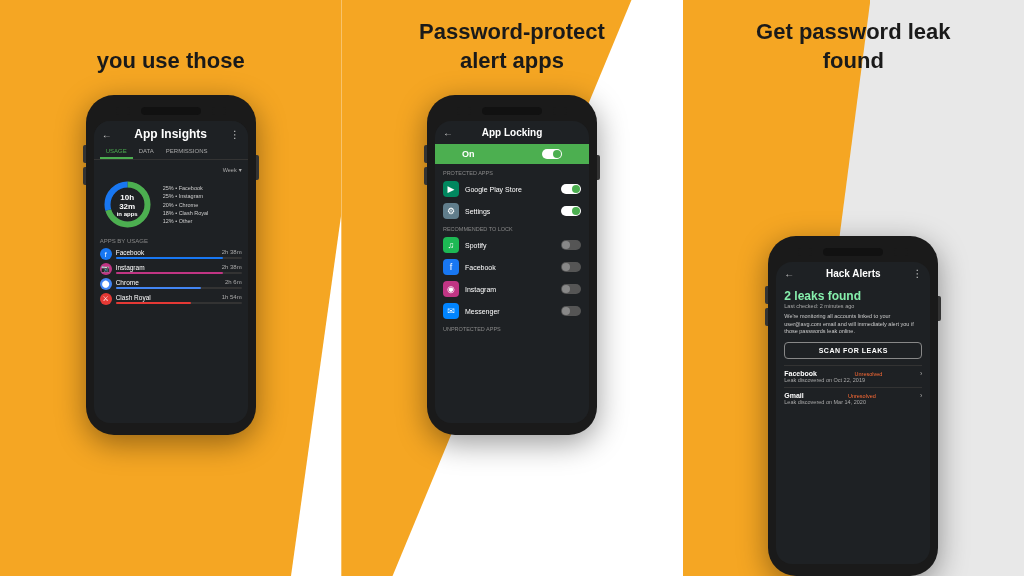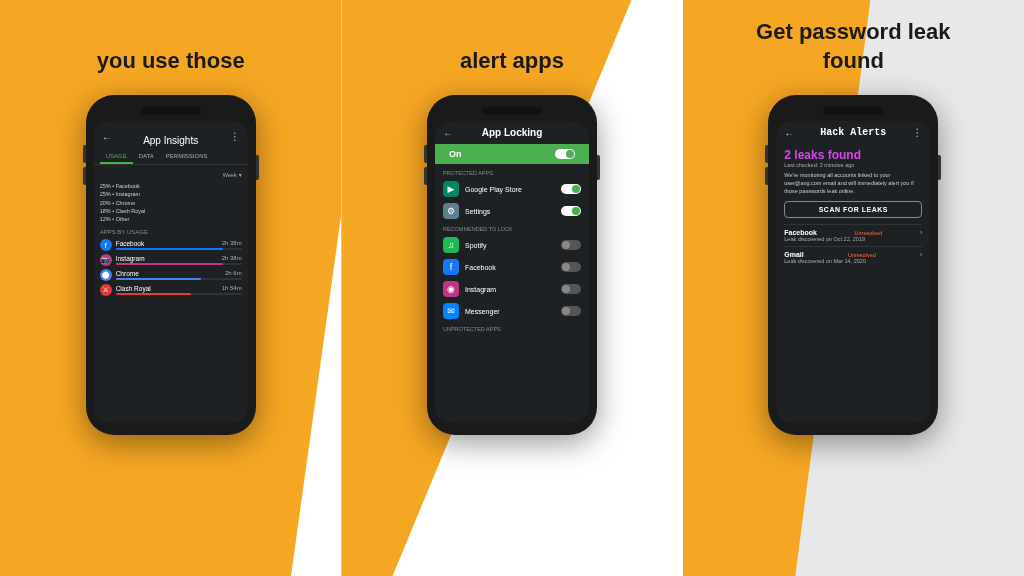--- a/index.html
+++ b/index.html
@@ -17,21 +17,21 @@
       display: flex;
       flex-direction: column;
       align-items: center;
       position: relative;
       overflow: hidden;
     }
 
     
     .panel-1 { background: #f5a623; }
     .panel-2 { background: #f5a623; }
-    .panel-3 { background: #e8e8e8; }
+    .panel-3 { background: #e8e8e8; justify-content: space-between; }
 
     
     .panel-1::after {
       content: '';
       position: absolute;
       bottom: 0;
       right: -30px;
       width: 0;
       height: 0;
       border-left: 80px solid #f5a623;
@@ -140,21 +140,21 @@
 
     
     .screen1 { font-size: 7px; color: #fff; }
     .s1-header {
       display: flex;
       align-items: center;
       justify-content: space-between;
       padding: 6px 8px 4px;
       background: #1e2124;
     }
-    .s1-title { font-size: 10px; font-weight: normal; margin-top: 8px; }
+    .s1-title { font-size: 12px; font-weight: bold; }
     .s1-tabs {
       display: flex;
       border-bottom: 1px solid #333;
       padding: 0 6px;
     }
     .s1-tab {
       font-size: 6px;
       padding: 3px 6px;
       color: #aaa;
     }
@@ -227,21 +227,21 @@
       align-items: center;
       justify-content: space-between;
       padding: 6px 8px 4px;
     }
     .s2-title { font-size: 10px; font-weight: bold; }
     .s2-on-row {
       background: #4caf50;
       display: flex;
       align-items: center;
       justify-content: space-between;
-      padding: 5px 14px;
+      padding: 5px 27px;
       margin: 2px 0;
     }
     .s2-on-label { font-size: 9px; font-weight: bold; color: #fff; }
     .toggle-on {
       width: 20px;
       height: 10px;
       background: #fff;
       border-radius: 5px;
       position: relative;
     }
@@ -292,23 +292,23 @@
     .s2-app-name { font-size: 7px; flex: 1; }
 
     
     .screen3 { font-size: 7px; color: #fff; }
     .s3-header {
       display: flex;
       align-items: center;
       justify-content: space-between;
       padding: 6px 8px 4px;
     }
-    .s3-title { font-size: 10px; font-weight: bold; font-family: Liberation Mono, monospace; }
+    .s3-title { font-size: 10px; font-weight: bold; }
     .s3-alert { padding: 6px 8px 4px; }
-    .s3-leaks { font-size: 12px; font-weight: bold; color: #d946ef; }
+    .s3-leaks { font-size: 12px; font-weight: bold; color: #86efac; }
     .s3-last-checked { font-size: 5.5px; color: #aaa; margin-bottom: 4px; }
     .s3-desc { font-size: 5.5px; color: #ccc; line-height: 1.4; margin-bottom: 6px; }
     .s3-scan-btn {
       border: 1px solid #888;
       border-radius: 4px;
       text-align: center;
       padding: 4px;
       font-size: 7px;
       font-weight: bold;
       color: #fff;
@@ -381,20 +381,31 @@
           <div class="s1-tab">PERMISSIONS</div>
         </div>
 
         <div class="s1-content">
           <div class="week-selector">
             <span class="week-text">Week</span>
             <span class="chevron">▾</span>
           </div>
           <div class="s1-chart-area">
 
+            <div class="donut">
+              <svg width="55" height="55" viewBox="0 0 55 55">
+                <circle cx="27.5" cy="27.5" r="20" fill="none" stroke="#333" stroke-width="6"></circle>
+                <circle cx="27.5" cy="27.5" r="20" fill="none" stroke="#4caf50" stroke-width="6" stroke-dasharray="88 38" stroke-dashoffset="0" transform="rotate(-90 27.5 27.5)"></circle>
+                <circle cx="27.5" cy="27.5" r="20" fill="none" stroke="#1877f2" stroke-width="6" stroke-dasharray="38 88" stroke-dashoffset="-88" transform="rotate(-90 27.5 27.5)"></circle>
+              </svg>
+              <div class="donut-label">
+                <div class="donut-big">10h 32m</div>
+                <div>in apps</div>
+              </div>
+            </div>
             <div class="chart-legend">
               <div>25% • Facebook</div>
               <div>25% • Instagram</div>
               <div>20% • Chrome</div>
               <div>18% • Clash Royal</div>
               <div>12% • Other</div>
             </div>
           </div>
           <div class="s1-section-label">APPS BY USAGE</div>
 
@@ -447,21 +458,21 @@
             </div>
           </div>
         </div>
       </div>
     </div>
   </div>
 </div>
 
 <div class="panel panel-2">
   <div class="panel-heading">
-    <br>
+    <span>Password-protect</span><br>
     <span>alert apps</span>
   </div>
   <div class="phone-wrapper">
     <div class="phone">
       <div class="phone-notch"></div>
       <div class="phone-screen screen2">
         <div class="s2-header">
           <span class="back-arrow">←</span>
           <span class="s2-title">App Locking</span>
           <span style="width:10px"></span>

